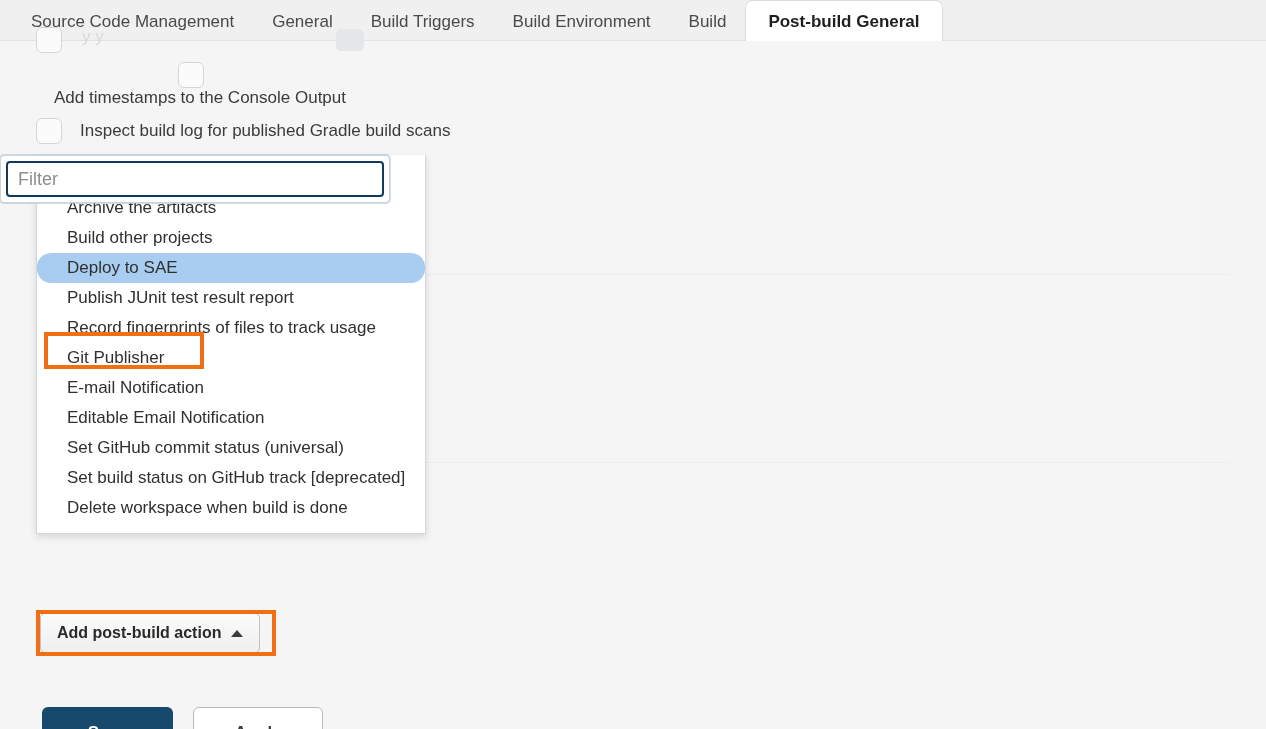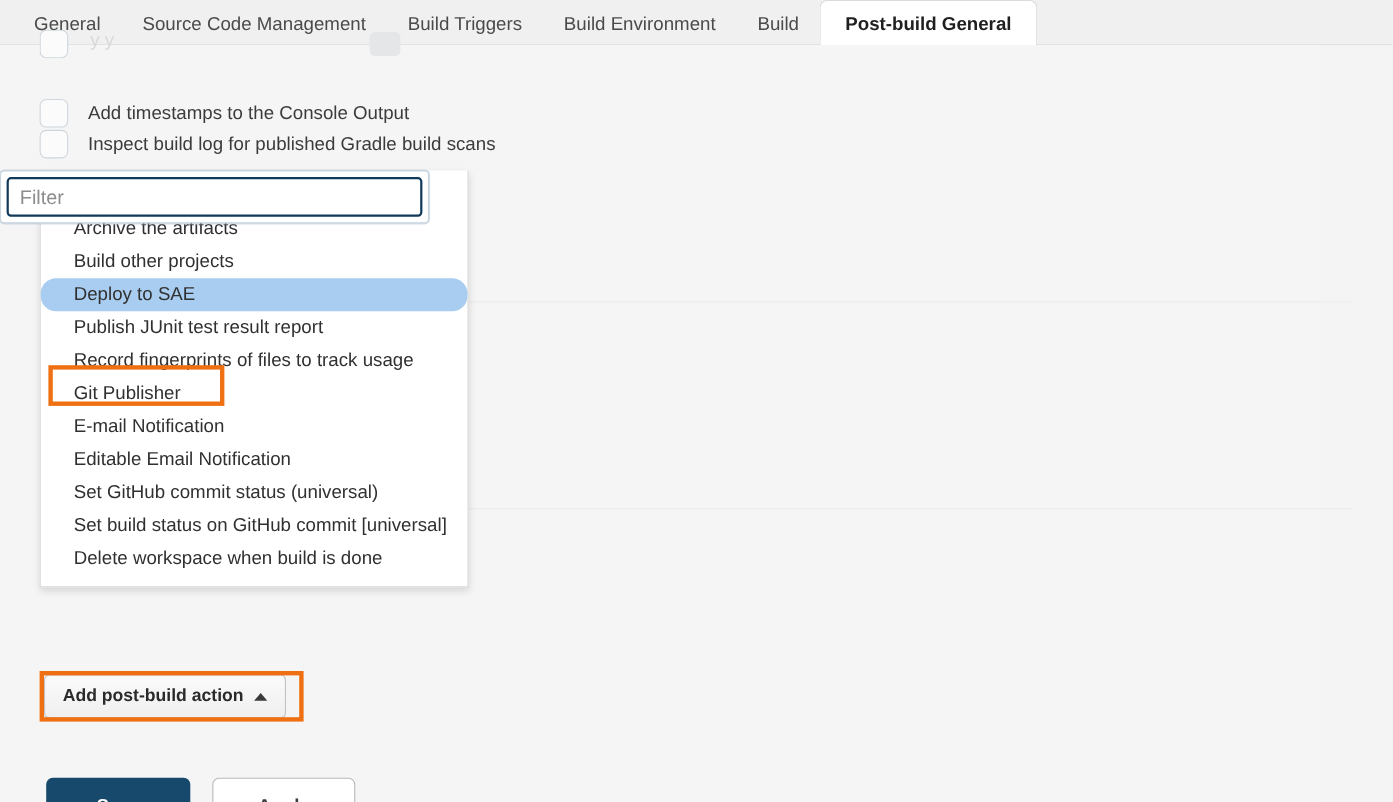--- a/index.html
+++ b/index.html
@@ -245,41 +245,41 @@
     pointer-events: none;
   }
   .annot-deploy { left: 44px;  top: 291px; width: 160px; height: 37px; }
   .annot-addbtn { left: 36px;  top: 569px; width: 240px; height: 46px; }
 </style>
 </head>
 <body>
 
 <div class="tabbar">
   <div class="tabs" id="tabs">
+      <div class="tab">Source Code Management</div>
       <div class="tab">General</div>
-      <div class="tab">Source Code Management</div>
       <div class="tab">Build Triggers</div>
       <div class="tab">Build Environment</div>
       <div class="tab">Build</div>
       <div class="tab active">Post-build General</div>
     </div>
 </div>
 
 <div class="page">
 
   <div class="divider" style="top:233px;"></div>
   <div class="divider" style="top:421px;"></div>
 
   <div class="clipped-row">
     <span class="cbox"></span>
     <span class="ghost">y y</span>
     <span class="clipped-pill"></span>
   </div>
 
-  <div class="cbrow" style="top:49px;">
+  <div class="cbrow" style="top:21px;flex-direction:column;">
     <span class="cbox"></span>
     <span class="cblabel">Add timestamps to the Console Output</span>
   </div>
 
   <div class="cbrow" style="top:77px;">
     <span class="cbox"></span>
     <span class="cblabel">Inspect build log for published Gradle build scans</span>
   </div>
 
   <div class="dropdown">
@@ -287,21 +287,21 @@
         <div class="list-item">Aggregate downstream test results</div>
         <div class="list-item">Archive the artifacts</div>
         <div class="list-item">Build other projects</div>
         <div class="list-item highlight">Deploy to SAE</div>
         <div class="list-item">Publish JUnit test result report</div>
         <div class="list-item">Record fingerprints of files to track usage</div>
         <div class="list-item">Git Publisher</div>
         <div class="list-item">E-mail Notification</div>
         <div class="list-item">Editable Email Notification</div>
         <div class="list-item">Set GitHub commit status (universal)</div>
-        <div class="list-item">Set build status on GitHub commit [universal]</div>
+        <div class="list-item">Set build status on GitHub track [deprecated]</div>
         <div class="list-item">Delete workspace when build is done</div>
       </div>
   </div>
 
   <div class="filter-wrap">
     <input class="filter-input" type="text" autofocus="" placeholder="Filter" style="">
   </div>
 
   <div class="add-btn">
     <span>Add post-build action</span>

